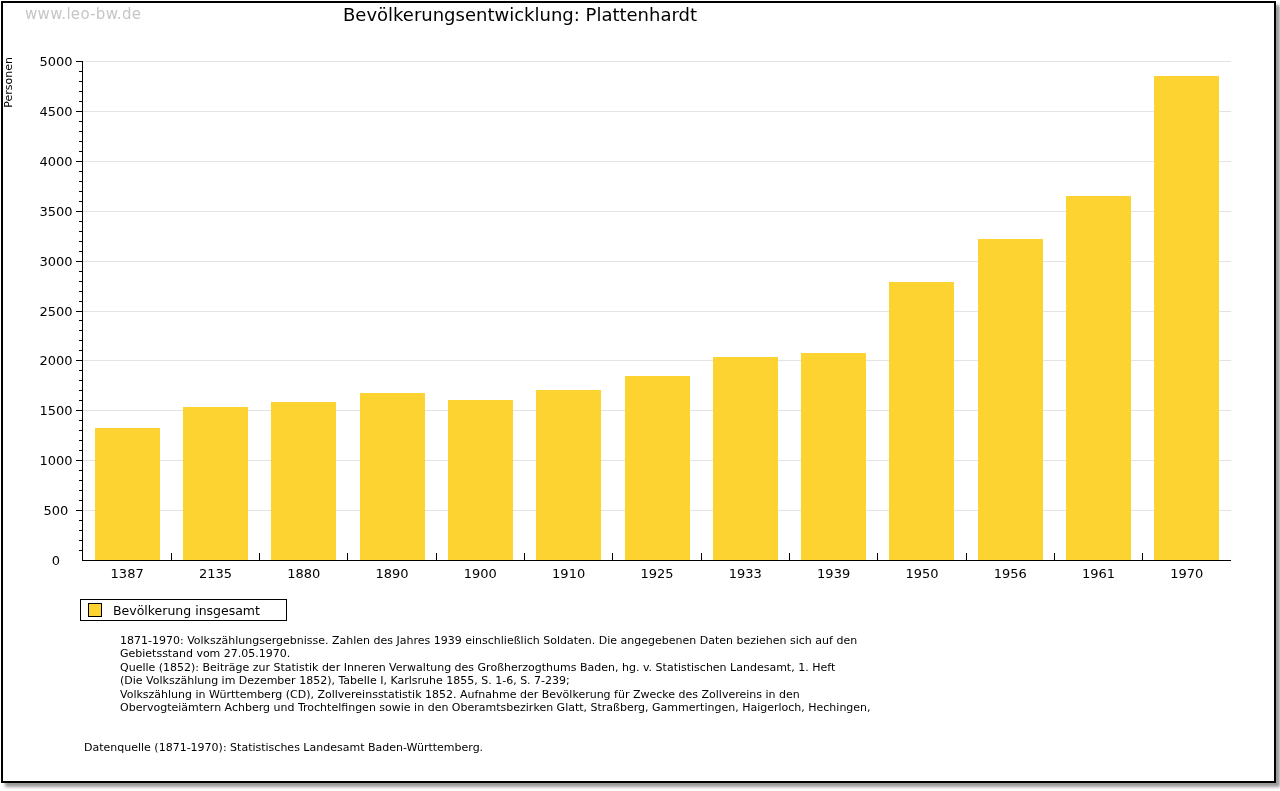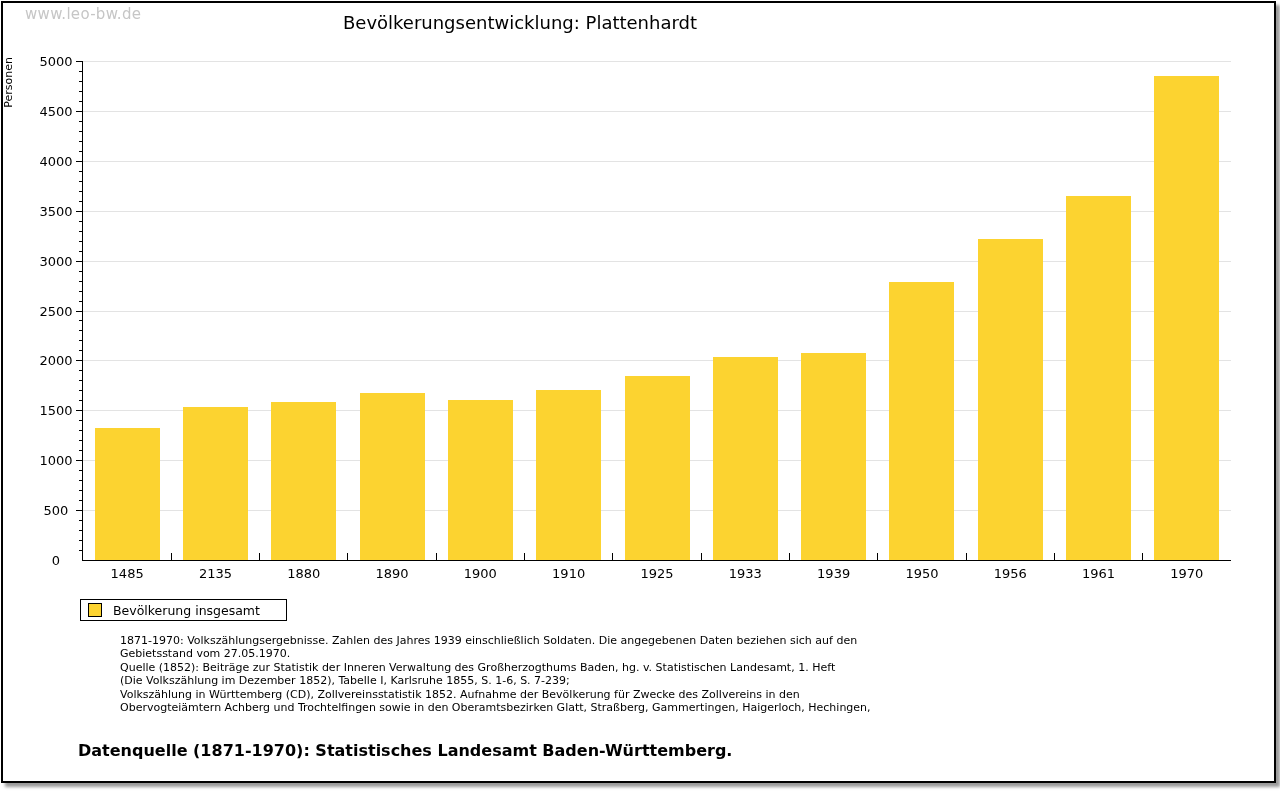--- a/index.html
+++ b/index.html
@@ -11,21 +11,21 @@
   .card {
     position:absolute; left:1px; top:1px; width:1271px; height:778px;
     background:#fff; border:2px solid #000;
     box-shadow:4px 4px 3px #9a9a9a;
   }
   .watermark {
     position:absolute; left:25px; top:5px; font-size:15px;
     color:var(--wm,#c6c6c6); letter-spacing:0.3px;
   }
   .title {
-    position:absolute; left:0; top:12px; width:1040px; text-align:center;
+    position:absolute; left:0; top:4px; width:1040px; text-align:center;
     font-size:18px;
   }
   .ylabel-rot {
     position:absolute; left:2px; top:57px; font-size:11px;
     writing-mode:vertical-rl; transform:rotate(180deg);
   }
   .plot {
     position:absolute; left:82px; top:61px; width:1148px; height:499px;
     border-left:1px solid #000; border-bottom:1px solid #000;
   }
@@ -40,21 +40,21 @@
     border:1px solid #000; display:flex; align-items:center; background:#fff;
     padding-right:26px; box-sizing:border-box;
   }
   .swatch {
     width:12px; height:12px; background:var(--bar,#fcd330);
     border:1px solid #000; margin-left:7px; flex:0 0 auto;
   }
   .legend-label { margin-left:11px; font-size:12.5px; white-space:nowrap; }
   .footnotes { position:absolute; left:80px; top:634px; font-size:11px; line-height:13.4px; }
   .fline { white-space:nowrap;margin-left:40px; }
-  .source { position:absolute; left:78px; top:741px; font-size:16px; white-space:nowrap;font-weight:bold; }
+  .source { position:absolute; left:84px; top:741px; font-size:11px; white-space:nowrap; }
 </style>
 </head>
 <body>
 
 <div class="card"></div>
 
 <div class="watermark">www.leo-bw.de</div>
 
 <div class="title">Bevölkerungsentwicklung: Plattenhardt</div>
 
@@ -150,21 +150,21 @@
     <div class="xtick" style="left: 264.4px;"></div>
     <div class="xtick" style="left: 352.7px;"></div>
     <div class="xtick" style="left: 441px;"></div>
     <div class="xtick" style="left: 529.3px;"></div>
     <div class="xtick" style="left: 617.7px;"></div>
     <div class="xtick" style="left: 706px;"></div>
     <div class="xtick" style="left: 794.3px;"></div>
     <div class="xtick" style="left: 882.6px;"></div>
     <div class="xtick" style="left: 970.9px;"></div>
     <div class="xtick" style="left: 1059.2px;"></div>
-    <div class="xlab" style="left: 0px; width: 88.3px;">1485</div>
+    <div class="xlab" style="left: 0px; width: 88.3px;">1387</div>
     <div class="xlab" style="left: 88.3px; width: 88.3px;">2135</div>
     <div class="xlab" style="left: 176.6px; width: 88.3px;">1880</div>
     <div class="xlab" style="left: 264.9px; width: 88.3px;">1890</div>
     <div class="xlab" style="left: 353.2px; width: 88.3px;">1900</div>
     <div class="xlab" style="left: 441.5px; width: 88.3px;">1910</div>
     <div class="xlab" style="left: 529.8px; width: 88.3px;">1925</div>
     <div class="xlab" style="left: 618.2px; width: 88.3px;">1933</div>
     <div class="xlab" style="left: 706.5px; width: 88.3px;">1939</div>
     <div class="xlab" style="left: 794.8px; width: 88.3px;">1950</div>
     <div class="xlab" style="left: 883.1px; width: 88.3px;">1956</div>

